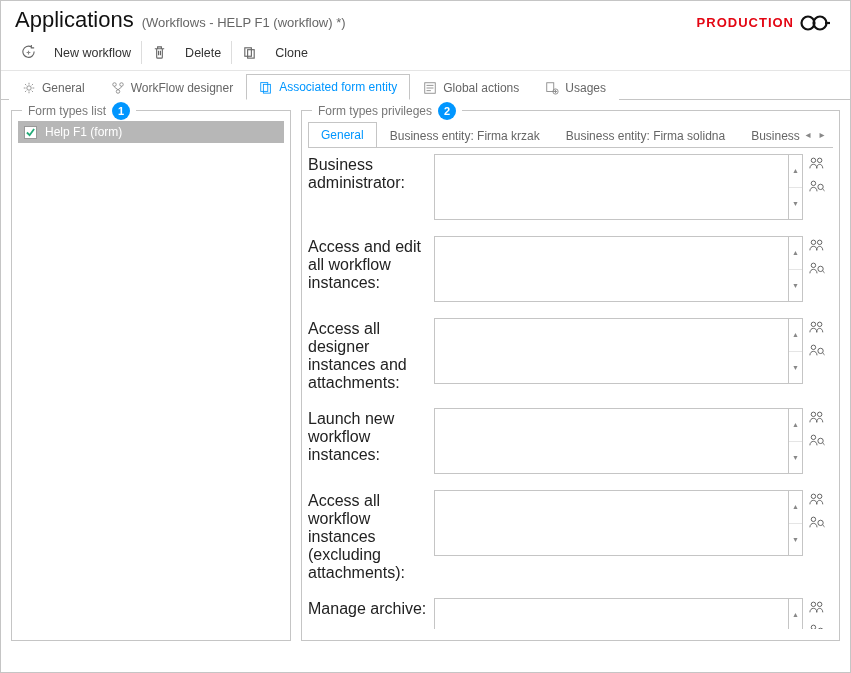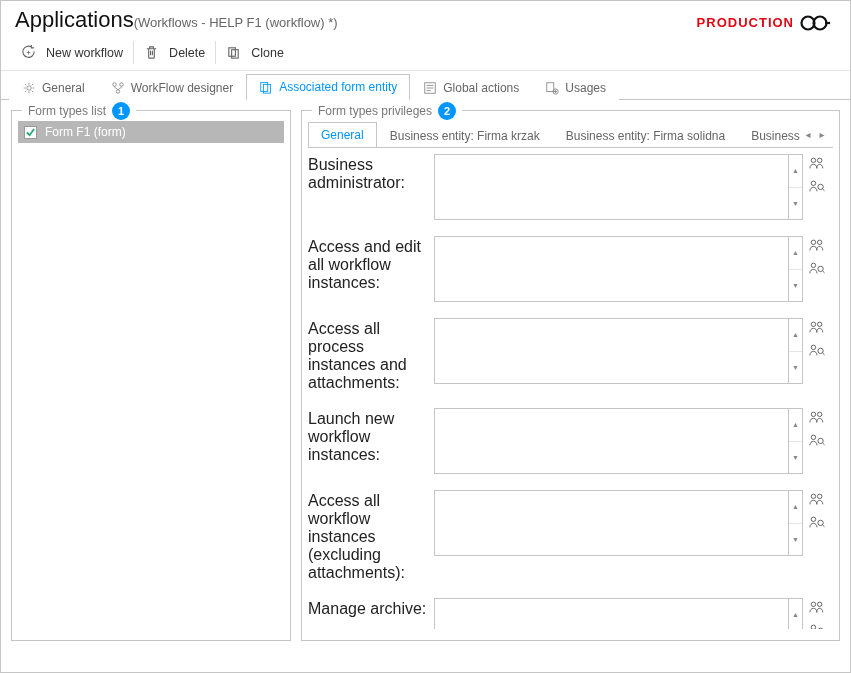--- a/index.html
+++ b/index.html
@@ -16,21 +16,21 @@
     height: 673px;
     position: relative;
     overflow: hidden;
   }
   .header {
     display: flex;
     align-items: baseline;
     padding: 6px 12px 2px 14px;
     justify-content: space-between;
   }
-  .header-left { display: flex; align-items: baseline; }
+  .header-left { display: flex; align-items: baseline; gap: 8px; }
   .h1 { font-size: 22px; font-weight: 400; color: #111; }
   .h1-sub { font-size: 13px; color: #666; }
   .brand {
     display: flex;
     align-items: center;
     gap: 6px;
     color: #e30613;
     font-weight: 700;
     font-size: 13px;
     letter-spacing: 1px;
@@ -41,21 +41,21 @@
   .toolbar {
     display: flex;
     align-items: center;
     padding: 6px 10px;
     gap: 0;
     border-bottom: 1px solid #e5e5e5;
   }
   .tbtn {
     display: flex;
     align-items: center;
-    gap: 10px;
+    gap: 18px;
     padding: 4px 10px;
     color: #333;
     cursor: pointer;
     border-right: 1px solid #ddd;
     font-size: 12.5px;
   }
   .tbtn:last-of-type { border-right: none; }
   .tbtn svg { stroke: #666; fill: none; stroke-width: 1.2; }
 
   .tabbar {
@@ -325,21 +325,21 @@
       <div class="legend">
         <span>Form types list</span>
         <span class="badge">1</span>
       </div>
       <div class="list-row">
         <span class="chk">
           <svg width="9" height="9" viewBox="0 0 10 10">
               <path d="M1 5l3 3 5-7"></path>
             </svg>
         </span>
-        <span>Form F1 (form)</span>
+        <span>Help F1 (form)</span>
       </div>
     </div>
 
     <div class="fieldset right-panel">
       <div class="legend">
         <span>Form types privileges</span>
         <span class="badge">2</span>
       </div>
 
       <div class="inner-tabbar">
@@ -403,21 +403,21 @@
                 </svg></span>
               <span class="aicon"><svg width="16" height="14" viewBox="0 0 18 14">
                   <circle cx="5" cy="4" r="2.5"></circle>
                   <path d="M1 13c0-3 2-4.5 4-4.5s4 1.5 4 4.5"></path>
                   <circle cx="13" cy="8" r="3"></circle>
                   <path d="M15.5 10.5l2 2"></path>
                 </svg></span>
             </div>
           </div>
           <div class="priv-row">
-            <div class="priv-label">Access all process instances and attachments:</div>
+            <div class="priv-label">Access all designer instances and attachments:</div>
             <div class="priv-field">
               <div class="updown">
                 <div class="ubtn">▲</div>
                 <div class="ubtn">▼</div>
               </div>
             </div>
             <div class="priv-actions">
               <span class="aicon"><svg width="16" height="14" viewBox="0 0 18 14">
                   <circle cx="5" cy="4" r="2.5"></circle>
                   <path d="M1 13c0-3 2-4.5 4-4.5s4 1.5 4 4.5"></path>

